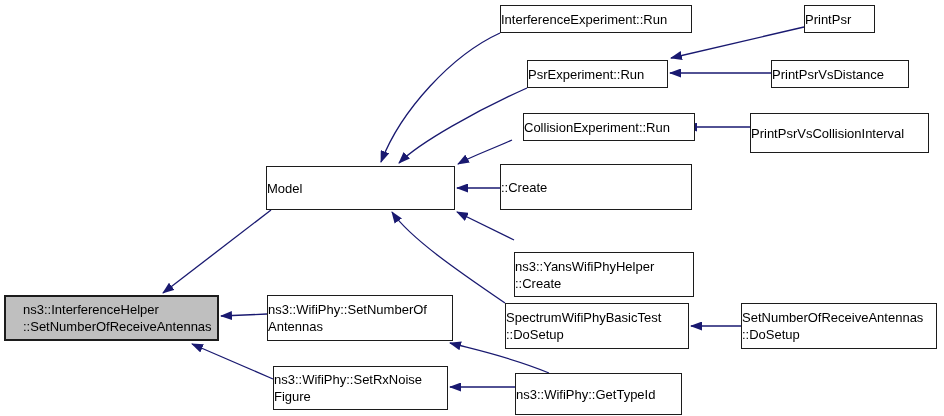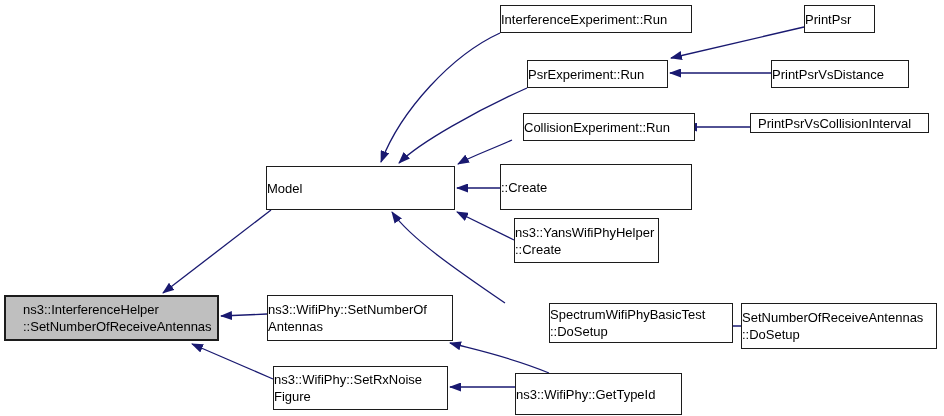--- a/index.html
+++ b/index.html
@@ -98,38 +98,38 @@
       </div>
       <div class="node" style="left: 527px; top: 60px; width: 141px; height: 28px;">
         <span>PsrExperiment::Run</span>
       </div>
       <div class="node" style="left: 512px; top: 113px; width: 172px; height: 28px; margin-left: 11px;">
         <span>CollisionExperiment::Run</span>
       </div>
       <div class="node" style="left: 500px; top: 164px; width: 192px; height: 46px;">
         <span>::Create</span>
       </div>
-      <div class="node" style="left: 514px; top: 218px; width: 145px; height: 45px;">
+      <div class="node" style="left: 514px; top: 252px; width: 180px; height: 45px;">
         <span>ns3::YansWifiPhyHelper</span>
         <span>::Create</span>
       </div>
-      <div class="node" style="left: 505px; top: 303px; width: 184px; height: 40px; margin-left: 44px;">
+      <div class="node" style="left: 505px; top: 303px; width: 184px; height: 46px;">
         <span>SpectrumWifiPhyBasicTest</span>
         <span>::DoSetup</span>
       </div>
       <div class="node" style="left: 741px; top: 303px; width: 196px; height: 46px;">
         <span>SetNumberOfReceiveAntennas</span>
         <span>::DoSetup</span>
       </div>
       <div class="node" style="left: 804px; top: 5px; width: 71px; height: 28px;">
         <span>PrintPsr</span>
       </div>
       <div class="node" style="left: 771px; top: 60px; width: 138px; height: 28px;">
         <span>PrintPsrVsDistance</span>
       </div>
-      <div class="node" style="left: 750px; top: 113px; width: 179px; height: 20px; padding-left: 7px;">
+      <div class="node" style="left: 750px; top: 113px; width: 179px; height: 40px;">
         <span>PrintPsrVsCollisionInterval</span>
       </div>
       <div class="node" style="left: 515px; top: 373px; width: 167px; height: 42px;">
         <span>ns3::WifiPhy::GetTypeId</span>
       </div>
     </div>
 </div>
 
 </body></html>

